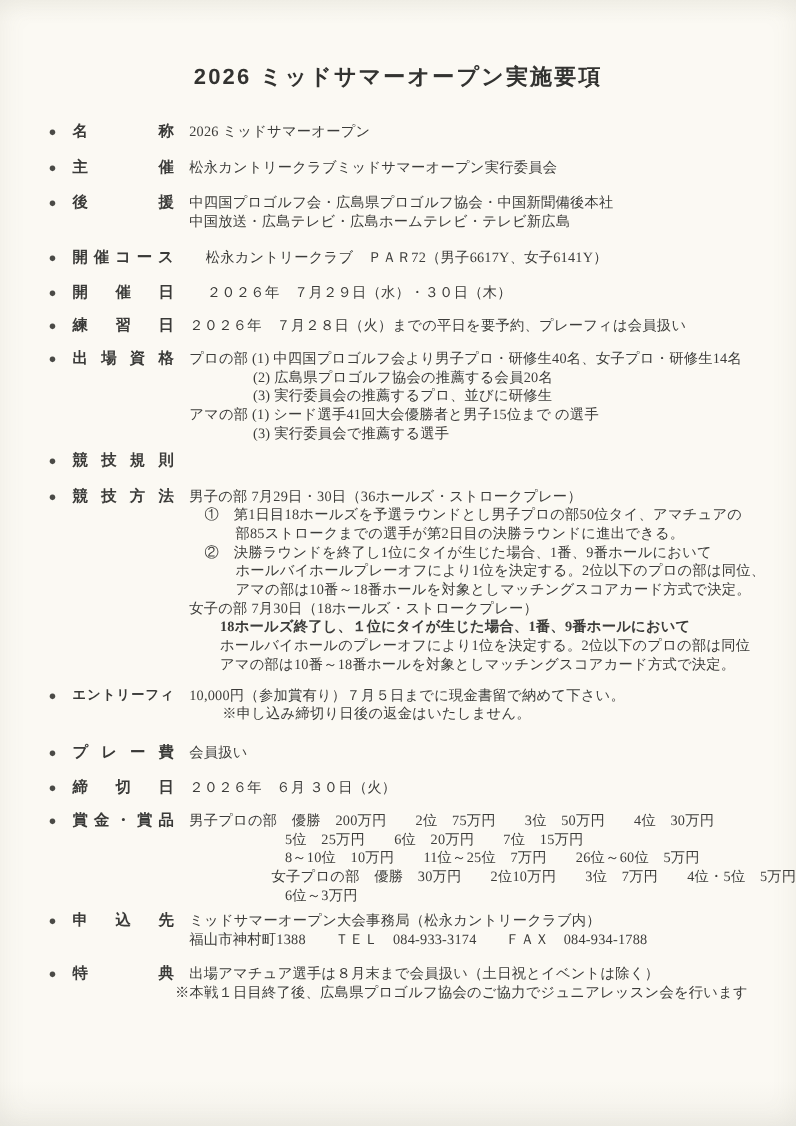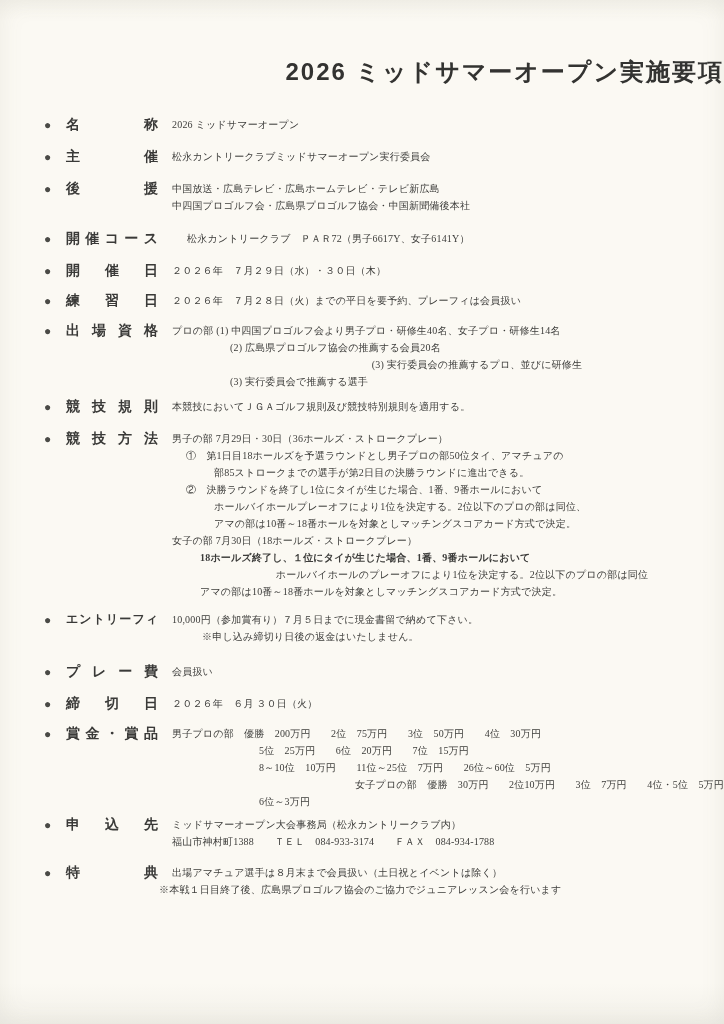--- a/index.html
+++ b/index.html
@@ -10,23 +10,23 @@
     margin: 0 auto;
     background: linear-gradient(180deg, #f6f4ed 0%, #fbf9f3 2%, #fbf9f3 96%, #f2f0e9 100%);
     box-shadow: inset 0 0 24px rgba(120,115,100,0.10);
     overflow: hidden;
     color: #3c3c3a;
     font-family: "Liberation Serif", "DejaVu Serif", serif;
   }
   .title {
     margin: 0;
     padding-top: 56px;
-    text-align: right;
+    text-align: center;
     font-family: "Liberation Sans", "DejaVu Sans", sans-serif;
-    font-size: 24px;
+    font-size: 20px;
     font-weight: 700;
     letter-spacing: 2px;
     color: #333331;
   }
   .rows { margin-top: 28px; }
   .row {
     display: flex;
     align-items: flex-start;
     padding-left: 44px;
     margin-bottom: 14px;
@@ -48,21 +48,21 @@
     font-weight: 700;
     font-size: 14px;
     line-height: 17px;
     text-align: justify;
     text-align-last: justify;
     color: #3a3a38;
     white-space: nowrap;
   }
   .lines { flex: 1 1 auto; min-width: 0; }
   .line {
-    font-size: 10px;
+    font-size: 13px;
     line-height: 17px;
     letter-spacing: 0.2px;
     white-space: nowrap;
   }
   
   .row[data-sec="support"]     { margin-bottom: 16px; }
   .row[data-sec="date"]        { margin-bottom: 12px; }
   .row[data-sec="practice"]    { margin-bottom: 12px; }
   .row[data-sec="eligibility"] { margin-bottom: 8px; }
   .row[data-sec="method"]      { margin-bottom: 11px; }
@@ -90,81 +90,79 @@
     <span class="label">主催</span>
     <div class="lines">
           <div class="line" style="margin-left: 0px;">松永カントリークラブミッドサマーオープン実行委員会</div>
         </div>
   </div>
 
   <div class="row" data-sec="support">
     <span class="bullet">●</span>
     <span class="label">後援</span>
     <div class="lines">
+          <div class="line" style="margin-left: 0px;">中四国プロゴルフ会・広島県プロゴルフ協会・中国新聞備後本社</div>
           <div class="line" style="margin-left: 0px;">中国放送・広島テレビ・広島ホームテレビ・テレビ新広島</div>
-          <div class="line" style="margin-left: 0px;">中四国プロゴルフ会・広島県プロゴルフ協会・中国新聞備後本社</div>
         </div>
   </div>
 
   <div class="row" data-sec="course">
     <span class="bullet">●</span>
     <span class="label">開催コース</span>
     <div class="lines">
           <div class="line" style="margin-left: 15px;">松永カントリークラブ　ＰＡＲ72（男子6617Y、女子6141Y）</div>
         </div>
   </div>
 
   <div class="row" data-sec="date">
     <span class="bullet">●</span>
     <span class="label">開催日</span>
     <div class="lines">
-          <div class="line" style="margin-left: 0px; font-family: Liberation Serif, serif;">２０２６年　７月２９日（水）・３０日（木）</div>
+          <div class="line" style="margin-left: 16px; font-family: Liberation Serif, serif;">２０２６年　７月２９日（水）・３０日（木）</div>
         </div>
   </div>
 
   <div class="row" data-sec="practice">
     <span class="bullet">●</span>
     <span class="label">練習日</span>
     <div class="lines">
           <div class="line" style="margin-left: 0px;">２０２６年　７月２８日（火）までの平日を要予約、プレーフィは会員扱い</div>
         </div>
   </div>
 
   <div class="row" data-sec="eligibility">
     <span class="bullet">●</span>
     <span class="label">出場資格</span>
     <div class="lines">
           <div class="line" style="margin-left: 0px;">プロの部 (1) 中四国プロゴルフ会より男子プロ・研修生40名、女子プロ・研修生14名</div>
           <div class="line" style="margin-left: 58px;">(2) 広島県プロゴルフ協会の推薦する会員20名</div>
-          <div class="line" style="margin-left: 58px; text-align: center;">(3) 実行委員会の推薦するプロ、並びに研修生</div>
+          <div class="line" style="margin-left: 58px;">(3) 実行委員会の推薦するプロ、並びに研修生</div>
+          <div class="line" style="margin-left: 0px;">アマの部 (1) シード選手41回大会優勝者と男子15位まで の選手</div>
           <div class="line" style="margin-left: 58px;">(3) 実行委員会で推薦する選手</div>
         </div>
   </div>
 
   <div class="row" data-sec="rules">
     <span class="bullet">●</span>
     <span class="label">競技規則</span>
-    <div class="lines">
-          <div class="line" style="margin-left: 0px;">本競技においてＪＧＡゴルフ規則及び競技特別規則を適用する。</div>
-        </div>
   </div>
 
   <div class="row" data-sec="method">
     <span class="bullet">●</span>
     <span class="label">競技方法</span>
     <div class="lines">
           <div class="line" style="margin-left: 0px;">男子の部 7月29日・30日（36ホールズ・ストロークプレー）</div>
           <div class="line" style="margin-left: 14px;">①　第1日目18ホールズを予選ラウンドとし男子プロの部50位タイ、アマチュアの</div>
           <div class="line" style="margin-left: 42px;">部85ストロークまでの選手が第2日目の決勝ラウンドに進出できる。</div>
           <div class="line" style="margin-left: 14px;">②　決勝ラウンドを終了し1位にタイが生じた場合、1番、9番ホールにおいて</div>
           <div class="line" style="margin-left: 42px;">ホールバイホールプレーオフにより1位を決定する。2位以下のプロの部は同位、</div>
           <div class="line" style="margin-left: 42px;">アマの部は10番～18番ホールを対象としマッチングスコアカード方式で決定。</div>
           <div class="line" style="margin-left: 0px;">女子の部 7月30日（18ホールズ・ストロークプレー）</div>
           <div class="line" style="margin-left: 28px; font-weight: bold;">18ホールズ終了し、１位にタイが生じた場合、1番、9番ホールにおいて</div>
-          <div class="line" style="margin-left: 28px; text-align: center;">ホールバイホールのプレーオフにより1位を決定する。2位以下のプロの部は同位</div>
+          <div class="line" style="margin-left: 28px;">ホールバイホールのプレーオフにより1位を決定する。2位以下のプロの部は同位</div>
           <div class="line" style="margin-left: 28px;">アマの部は10番～18番ホールを対象としマッチングスコアカード方式で決定。</div>
         </div>
   </div>
 
   <div class="row" data-sec="entry-fee">
     <span class="bullet">●</span>
     <span class="label">エントリーフィ</span>
     <div class="lines">
           <div class="line" style="margin-left: 0px;">10,000円（参加賞有り）７月５日までに現金書留で納めて下さい。</div>
           <div class="line" style="margin-left: 30px;">※申し込み締切り日後の返金はいたしません。</div>

